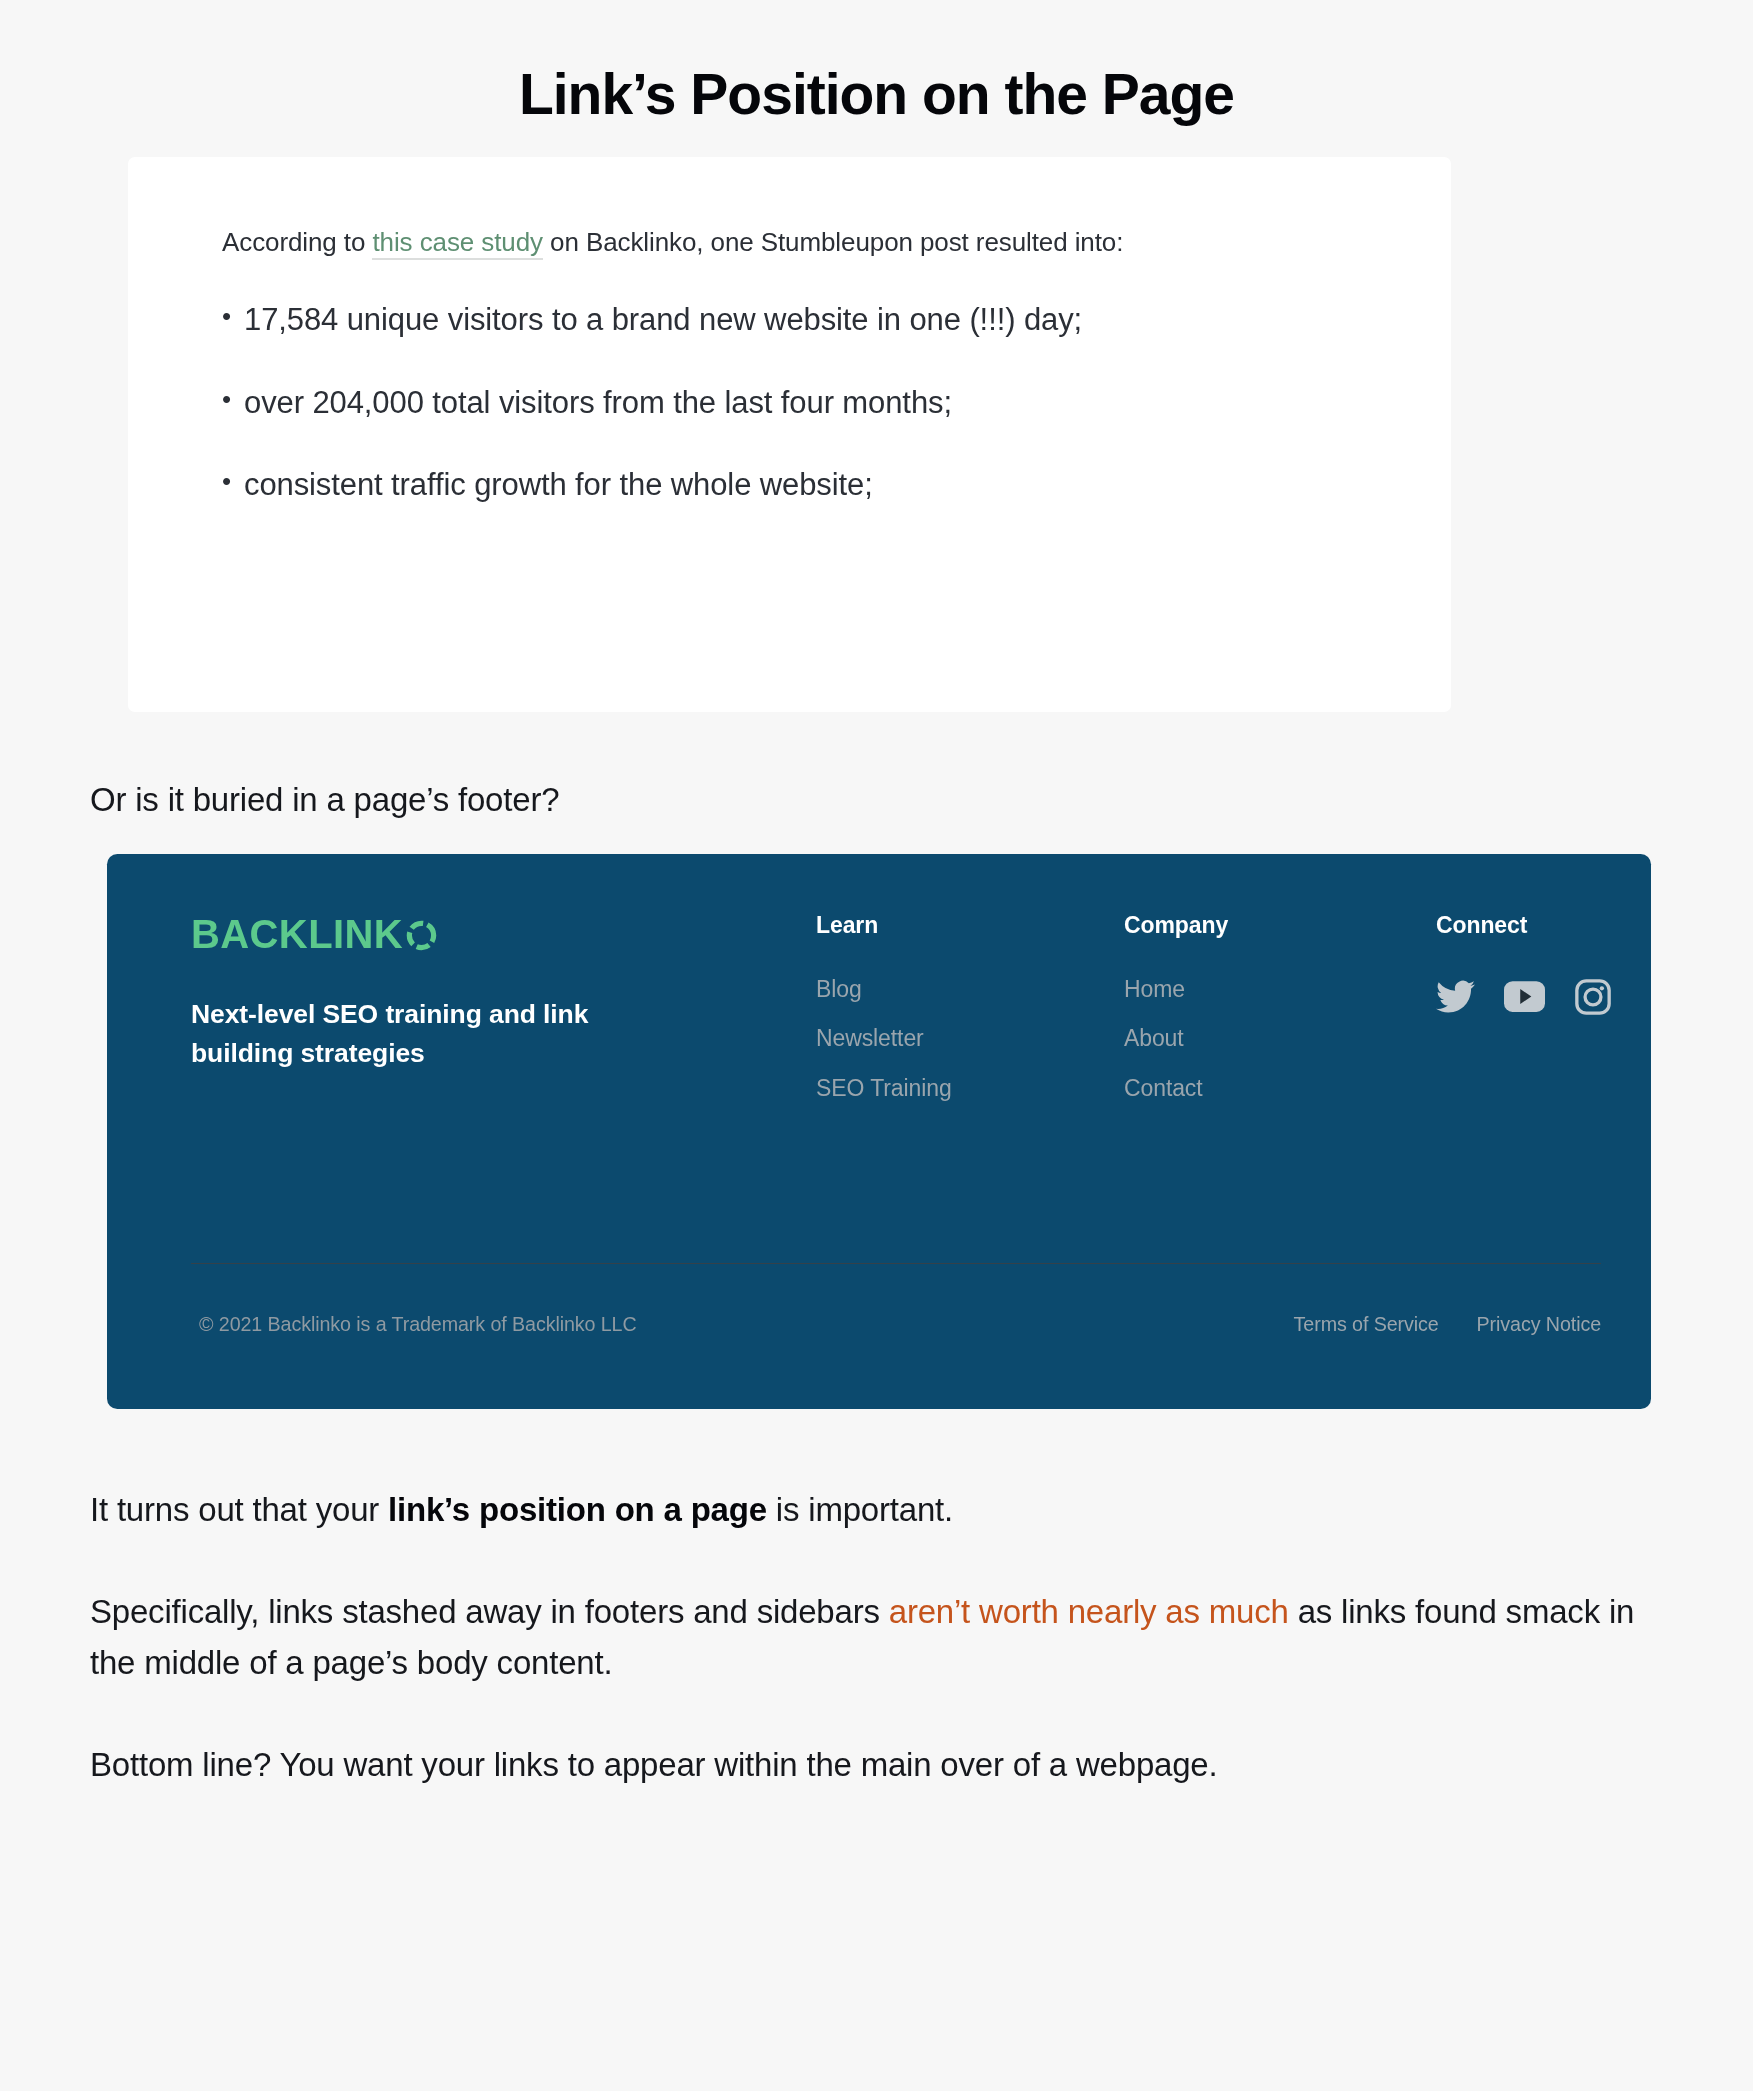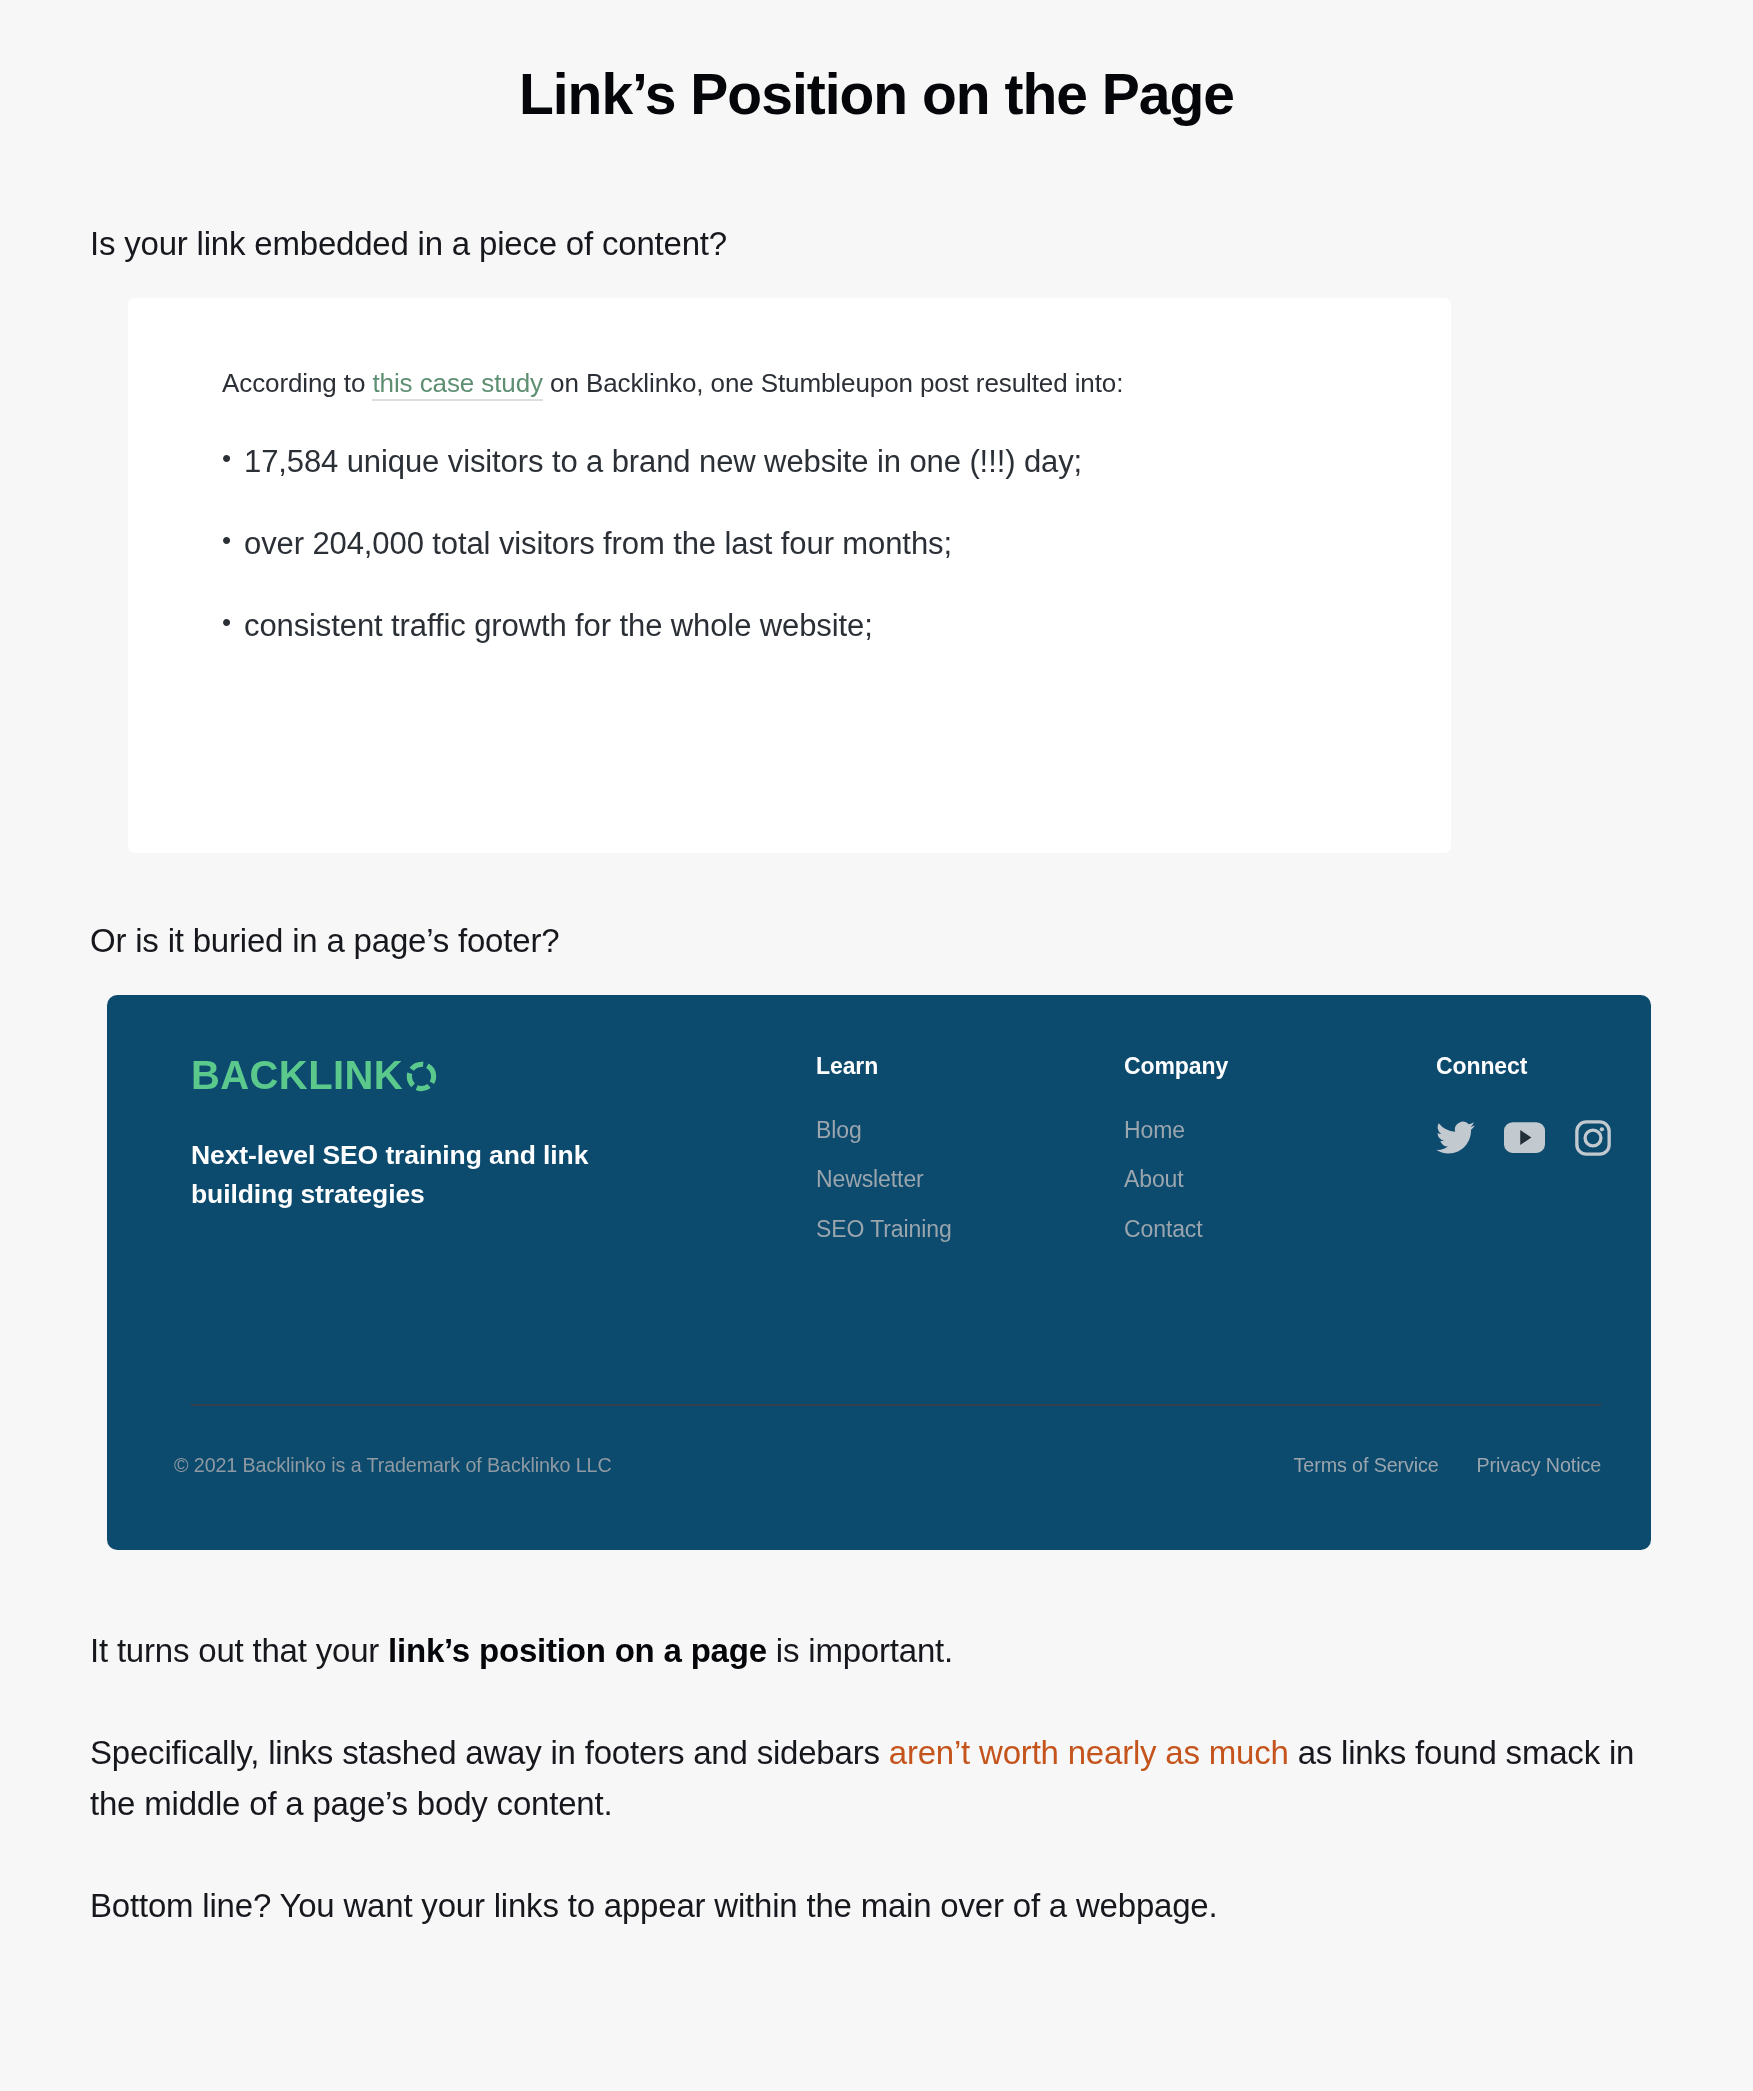--- a/index.html
+++ b/index.html
@@ -186,21 +186,21 @@
   .footer-divider {
     position: absolute;
     left: 84px;
     right: 50px;
     top: 409px;
     height: 1.7px;
     background: #34414a;
   }
   .footer-bottom {
     position: absolute;
-    left: 67px;
+    left: 92px;
     right: 50px;
     top: 461px;
     display: flex;
     align-items: center;
     justify-content: space-between;
   }
   .copyright {
     font-size: 19.7px;
     color: #8f9aa2;
     letter-spacing: -0.1px;
@@ -217,24 +217,20 @@
     line-height: 1;
   }
 </style>
 </head>
 <body>
 
 <div class="page">
 
   <h1 class="page-title">Link’s Position on the Page</h1>
 
-  <div class="content">
-
-    <p class="body-para para-q1">Is your link embedded in a piece of content?</p>
-  </div>
 
   <div class="shot-card">
     <p class="shot-lead"><span>According to </span><a class="case-link" href="#">this case study</a><span> on Backlinko, one Stumbleupon post resulted into:</span></p>
     <ul class="shot-list">
       <li>17,584 unique visitors to a brand new website in one (!!!) day;</li>
       <li>over 204,000 total visitors from the last four months;</li>
       <li>consistent traffic growth for the whole website;</li>
     </ul>
   </div>
 

